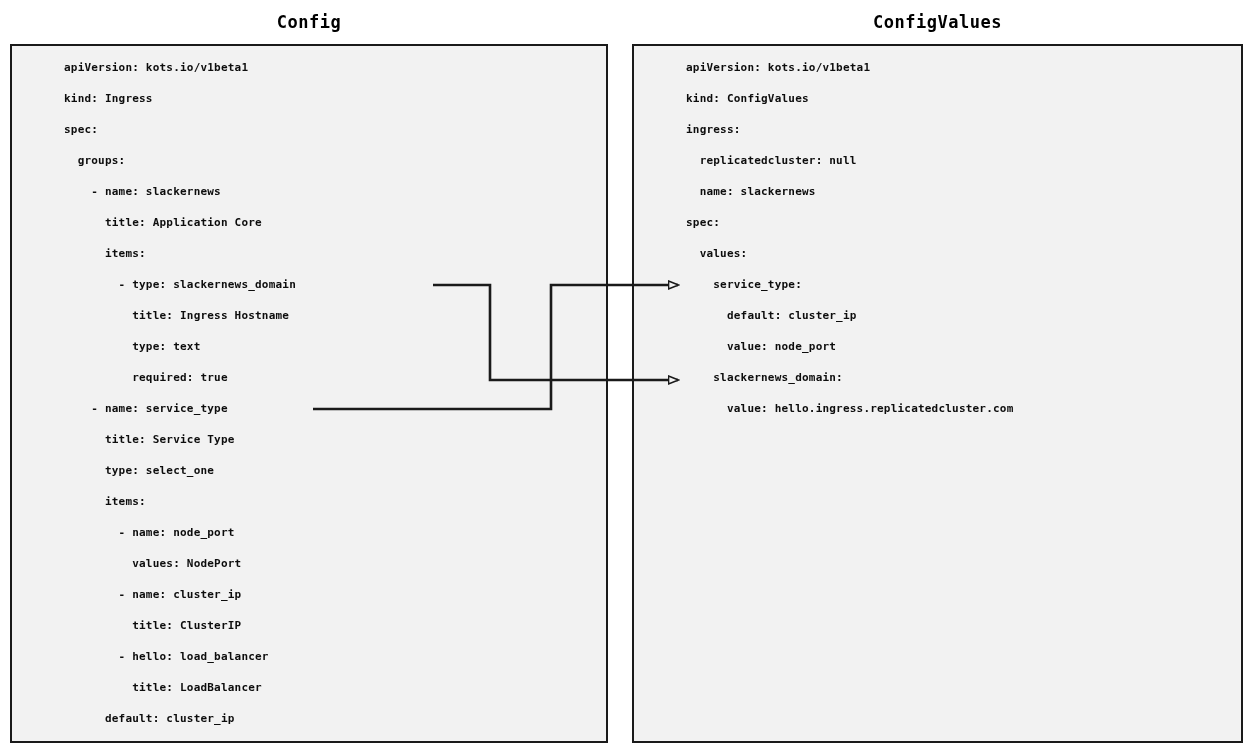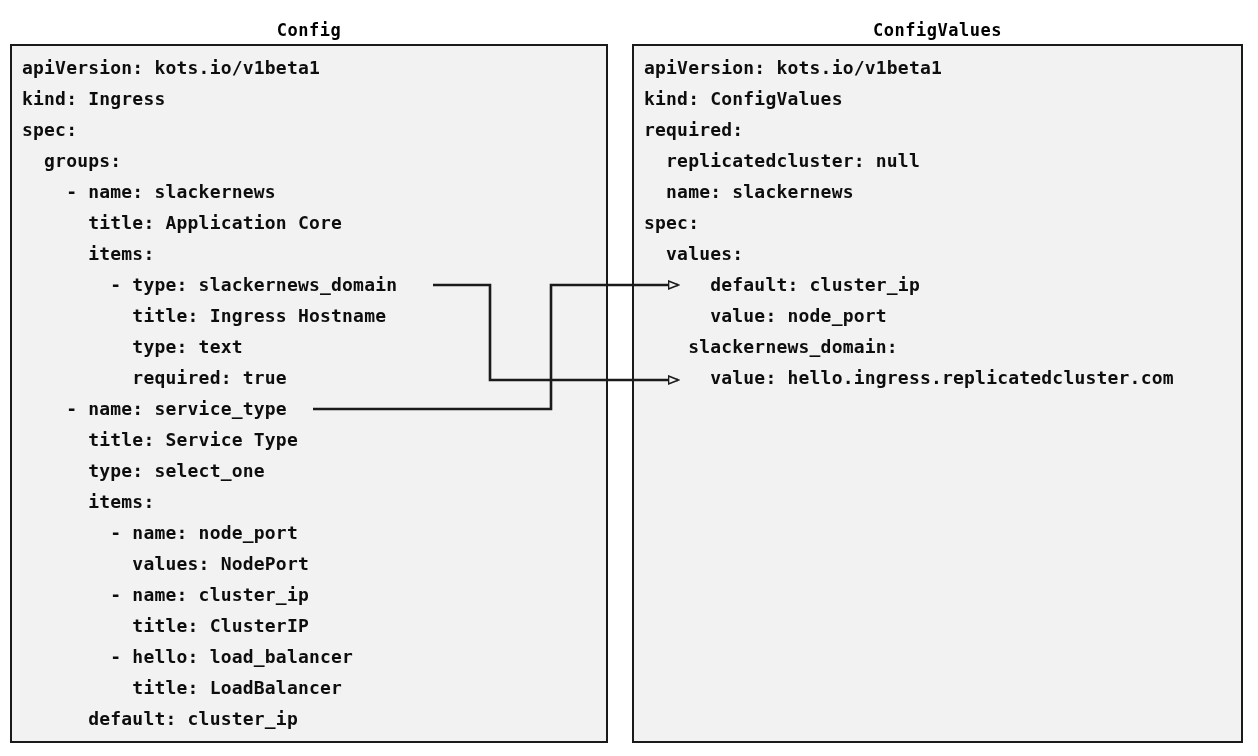--- a/index.html
+++ b/index.html
@@ -16,21 +16,21 @@
   }
   #root {
     position: relative;
     width: 1258px;
     height: 756px;
   }
 
   
   .panel-title {
     position: absolute;
-    top: 20px;
+    top: 12px;
     font-size: 17px;
     font-weight: bold;
     color: #000000;
     text-align: center;
     letter-spacing: 0.5px;
     white-space: nowrap;
   }
   #title-left  { left: 10px;  width: 598px; }
   #title-right { left: 632px; width: 611px; text-align: center; }
 
@@ -48,27 +48,28 @@
   #panel-right { left: 632px; width: 611px; }
 
   .code {
     position: absolute;
     left: 10px;
     top: 6px;
     right: 0;
   }
   .code-line {
     font-family: "DejaVu Sans Mono", "Liberation Mono", monospace;
-    font-size: 18px;
+    font-size: 11px;
     font-weight: bold;
     color: #0d0d0d;
     height: 31px;
     line-height: 31px;
     white-space: pre;
     letter-spacing: 0.2px;
+    margin-left: 42px;
   }
 
   
   #connectors {
     position: absolute;
     left: 0;
     top: 0;
     width: 1258px;
     height: 756px;
     pointer-events: none;
@@ -107,25 +108,26 @@
         <div class="code-line">        - hello: load_balancer</div>
         <div class="code-line">          title: LoadBalancer</div>
         <div class="code-line">      default: cluster_ip</div>
       </div>
   </div>
 
   <div class="panel" id="panel-right">
     <div class="code" id="code-right">
         <div class="code-line">apiVersion: kots.io/v1beta1</div>
         <div class="code-line">kind: ConfigValues</div>
-        <div class="code-line">required:</div>
+        <div class="code-line">ingress:</div>
         <div class="code-line">  replicatedcluster: null</div>
         <div class="code-line">  name: slackernews</div>
         <div class="code-line">spec:</div>
         <div class="code-line">  values:</div>
+        <div class="code-line">    service_type:</div>
         <div class="code-line">      default: cluster_ip</div>
         <div class="code-line">      value: node_port</div>
         <div class="code-line">    slackernews_domain:</div>
         <div class="code-line">      value: hello.ingress.replicatedcluster.com</div>
       </div>
   </div>
 
   <svg id="connectors" viewBox="0 0 1258 756">
     <defs>
       <marker id="arrowOpen" markerWidth="12" markerHeight="12" refX="10.5" refY="5" orient="auto" markerUnits="userSpaceOnUse">

